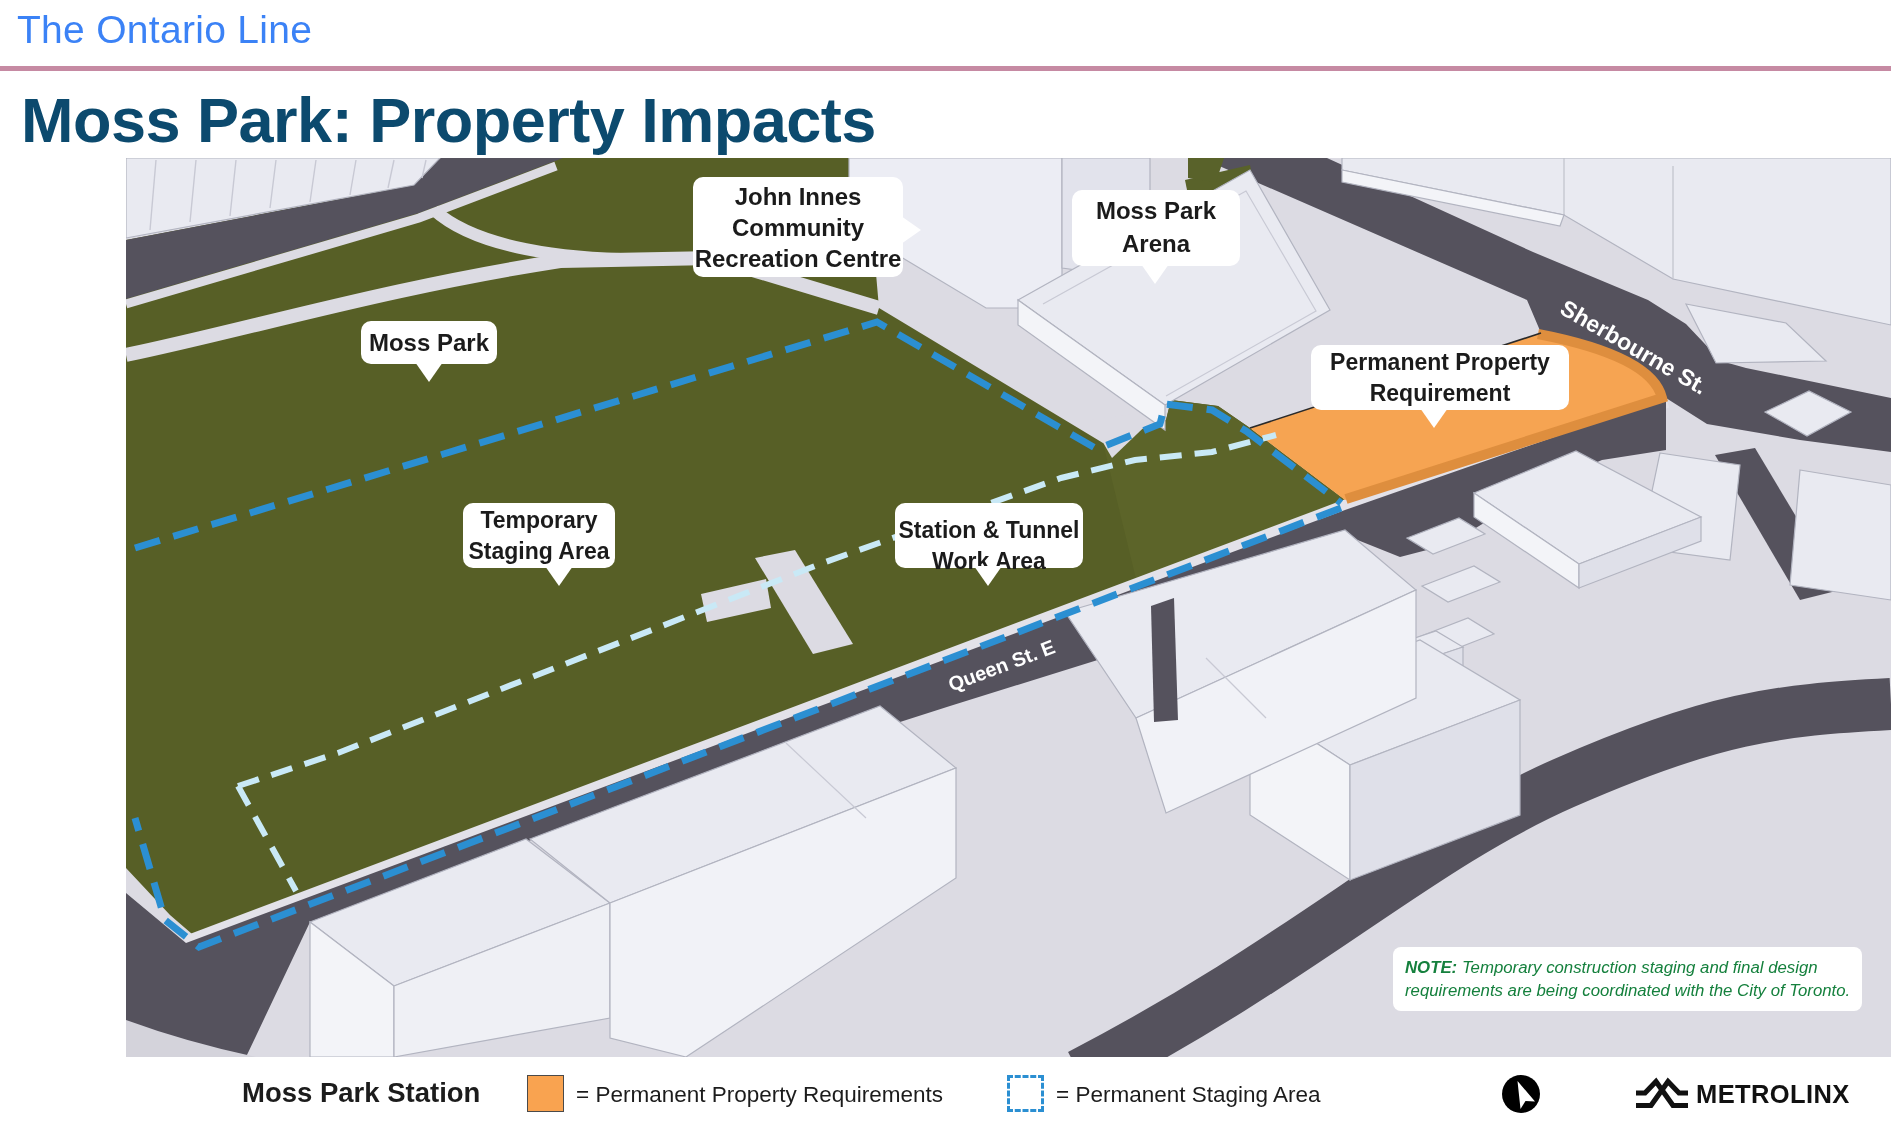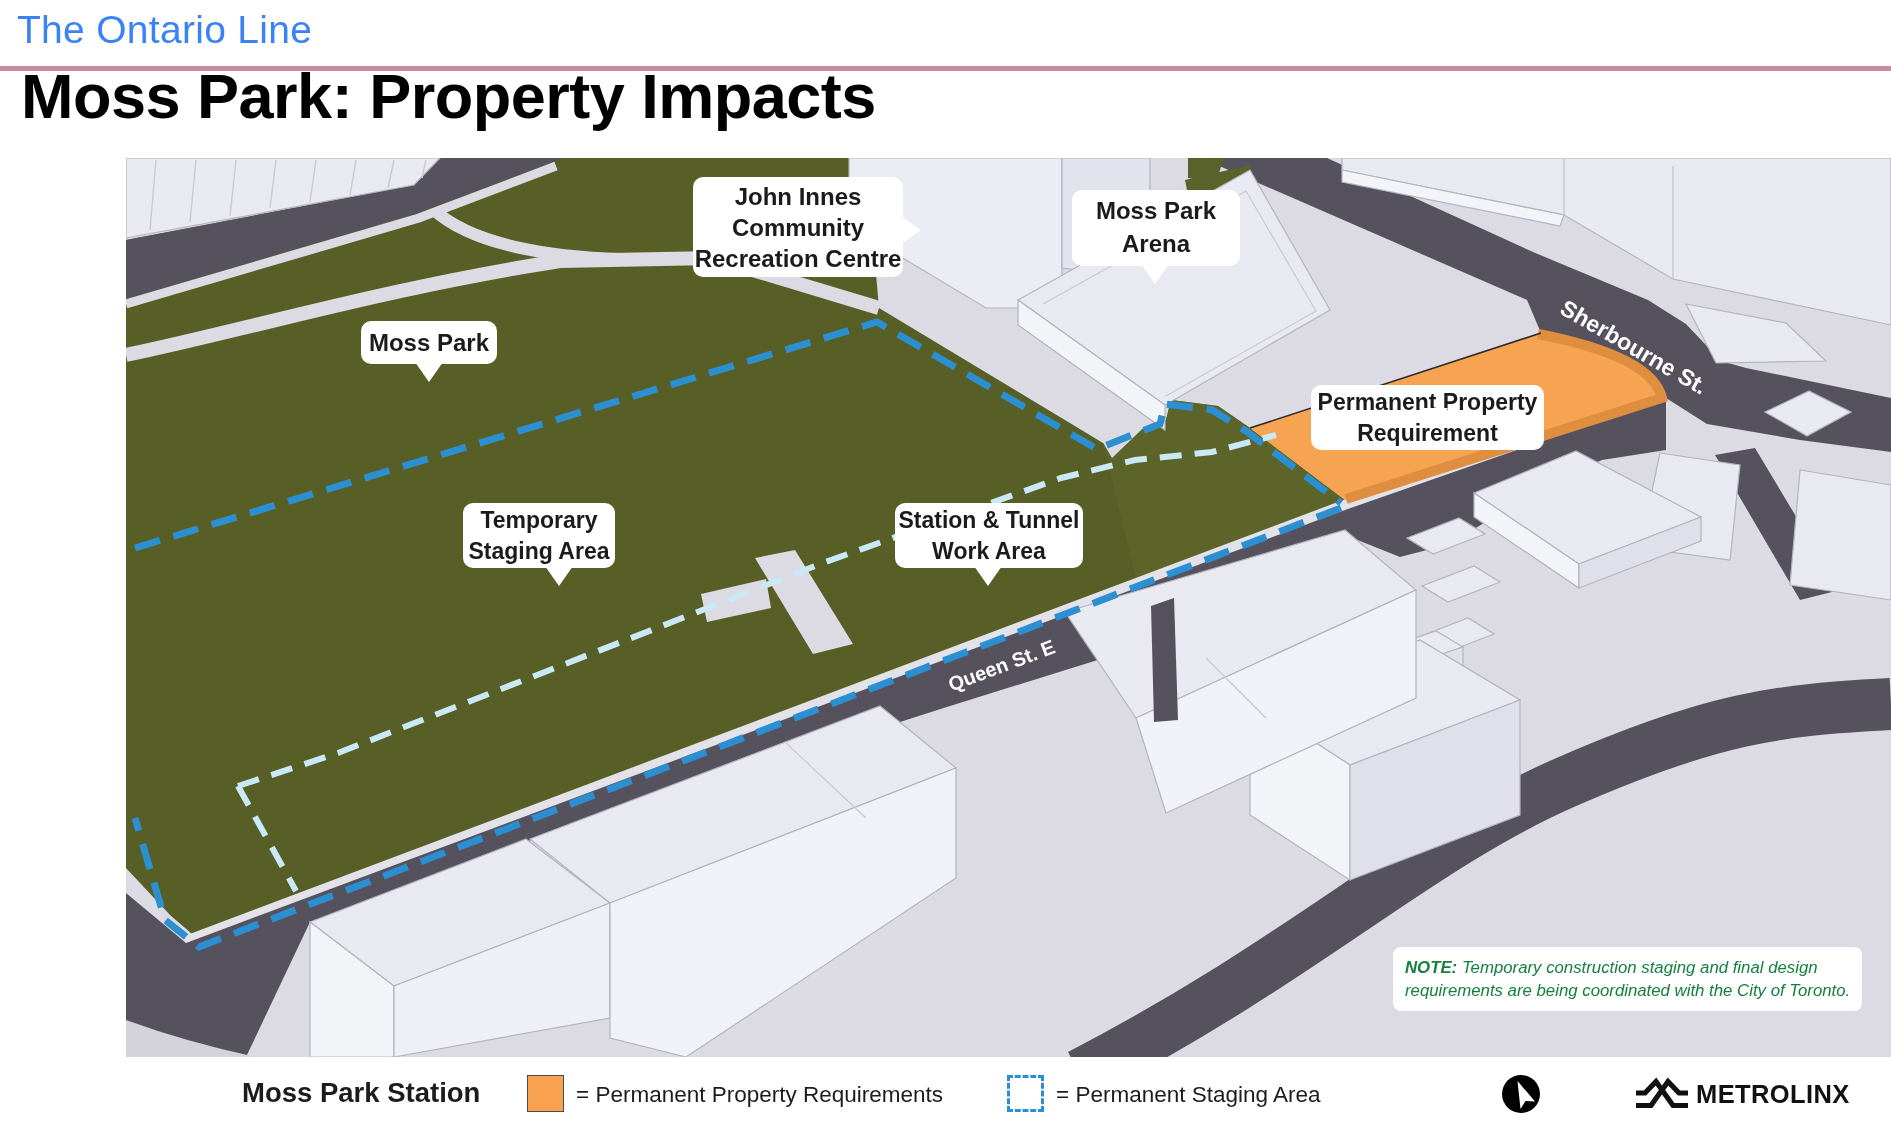--- a/index.html
+++ b/index.html
@@ -1,19 +1,19 @@
 <!DOCTYPE html>
 <html><head>
 <meta charset="utf-8">
 <style>
   html,body{margin:0;padding:0;background:#ffffff;width:1891px;height:1142px;overflow:hidden;}
   body{font-family:"Liberation Sans", sans-serif;position:relative;}
   .hdr{position:absolute;left:17px;top:8px;font-size:39px;color:#3b82f6;letter-spacing:0.3px;font-weight:400;}
   .rule{position:absolute;left:0;top:66px;width:1891px;height:5px;background:#c68aa3;}
-  .title{position:absolute;left:21px;top:60px;font-size:63px;font-weight:bold;color:#000000;letter-spacing:-0.5px;}
+  .title{position:absolute;left:21px;top:84px;font-size:63px;font-weight:bold;color:#0c4a6e;letter-spacing:-0.5px;}
   .map{position:absolute;left:126px;top:158px;width:1765px;height:899px;}
   .callout{position:absolute;background:#fff;border-radius:10px;color:#1b1b1b;font-weight:bold;font-size:24px;line-height:31px;text-align:center;box-shadow:0 0 0 0 rgba(0,0,0,0);}
   .ptr-d{position:absolute;width:0;height:0;border-left:14px solid transparent;border-right:14px solid transparent;border-top:20px solid #fff;}
   .ptr-r{position:absolute;width:0;height:0;border-top:14px solid transparent;border-bottom:14px solid transparent;border-left:20px solid #fff;}
   .note{position:absolute;background:#fff;border-radius:8px;font-size:16.8px;color:#15803d;padding:9px 12px;font-style:italic;line-height:23px;}
   .leg{position:absolute;color:#1c1c1c;}
 </style>
 </head>
 <body>
 <div class="hdr">The Ontario Line</div>
@@ -109,23 +109,23 @@
 </svg>
 
 <div class="callout" style="left:1072px;top:190px;width:168px;height:76px;line-height:33px;padding-top:4px;box-sizing:border-box;">Moss Park<br>Arena</div>
 <div class="ptr-d" style="left:1141px;top:264px;"></div>
 <div class="callout" style="left:693px;top:177px;width:210px;height:100px;display:flex;align-items:center;justify-content:center;">John Innes<br>Community<br>Recreation Centre</div>
 <div class="ptr-r" style="left:901px;top:216px;"></div>
 <div class="callout" style="left:361px;top:321px;width:136px;height:43px;line-height:43px;">Moss Park</div>
 <div class="ptr-d" style="left:415px;top:362px;"></div>
 <div class="callout" style="left:463px;top:503px;width:152px;height:65px;font-size:23px;line-height:31px;padding-top:2px;box-sizing:border-box;">Temporary<br>Staging Area</div>
 <div class="ptr-d" style="left:545px;top:566px;"></div>
-<div class="callout" style="left:895px;top:503px;width:188px;height:65px;font-size:23px;line-height:31px;padding-top:2px;box-sizing:border-box;">Station &amp; Tunnel<br>Work Area</div>
+<div class="callout" style="left:895px;top:503px;width:188px;height:65px;font-size:23px;line-height:31px;padding-top:12px;box-sizing:border-box;">Station &amp; Tunnel<br>Work Area</div>
 <div class="ptr-d" style="left:974px;top:566px;"></div>
-<div class="callout" style="left:1311px;top:345px;width:233px;height:65px;font-size:23px;line-height:31px;padding-top:2px;box-sizing:border-box;margin-top:40px;">Permanent Property<br>Requirement</div>
+<div class="callout" style="left:1311px;top:345px;width:258px;height:65px;font-size:23px;line-height:31px;padding-top:2px;box-sizing:border-box;">Permanent Property<br>Requirement</div>
 <div class="ptr-d" style="left:1420px;top:408px;"></div>
 <div class="note" style="left:1393px;top:947px;white-space:nowrap;"><b>NOTE:</b> Temporary construction staging and final design<br>requirements are being coordinated with the City of Toronto.</div>
 
 <div class="leg" style="left:196px;top:1077px;font-size:27.5px;font-weight:bold;margin-left:46px;">Moss Park Station</div>
 <div class="leg" style="left:527px;top:1075px;width:37px;height:37px;background:#f9a350;border:1.5px solid #4a4a4a;box-sizing:border-box;"></div>
 <div class="leg" style="left:576px;top:1082px;font-size:22.5px;">= Permanent Property Requirements</div>
 <div class="leg" style="left:1007px;top:1075px;width:37px;height:37px;border:3px dashed #2b8fd2;box-sizing:border-box;"></div>
 <div class="leg" style="left:1056px;top:1082px;font-size:22.5px;">= Permanent Staging Area</div>
 <svg class="leg" style="left:1502px;top:1075px;" width="38" height="38" viewBox="0 0 38 38">
   <circle cx="19" cy="19" r="19" fill="#000"></circle>

